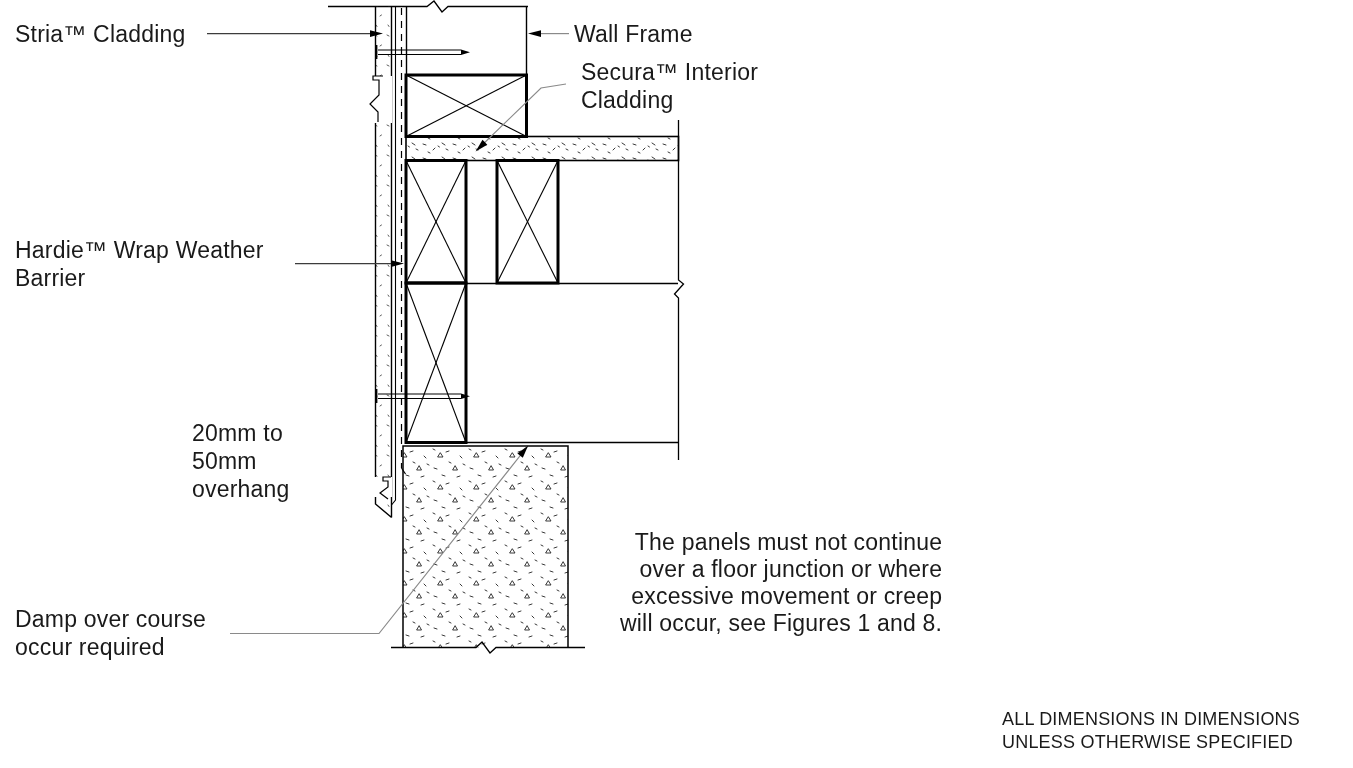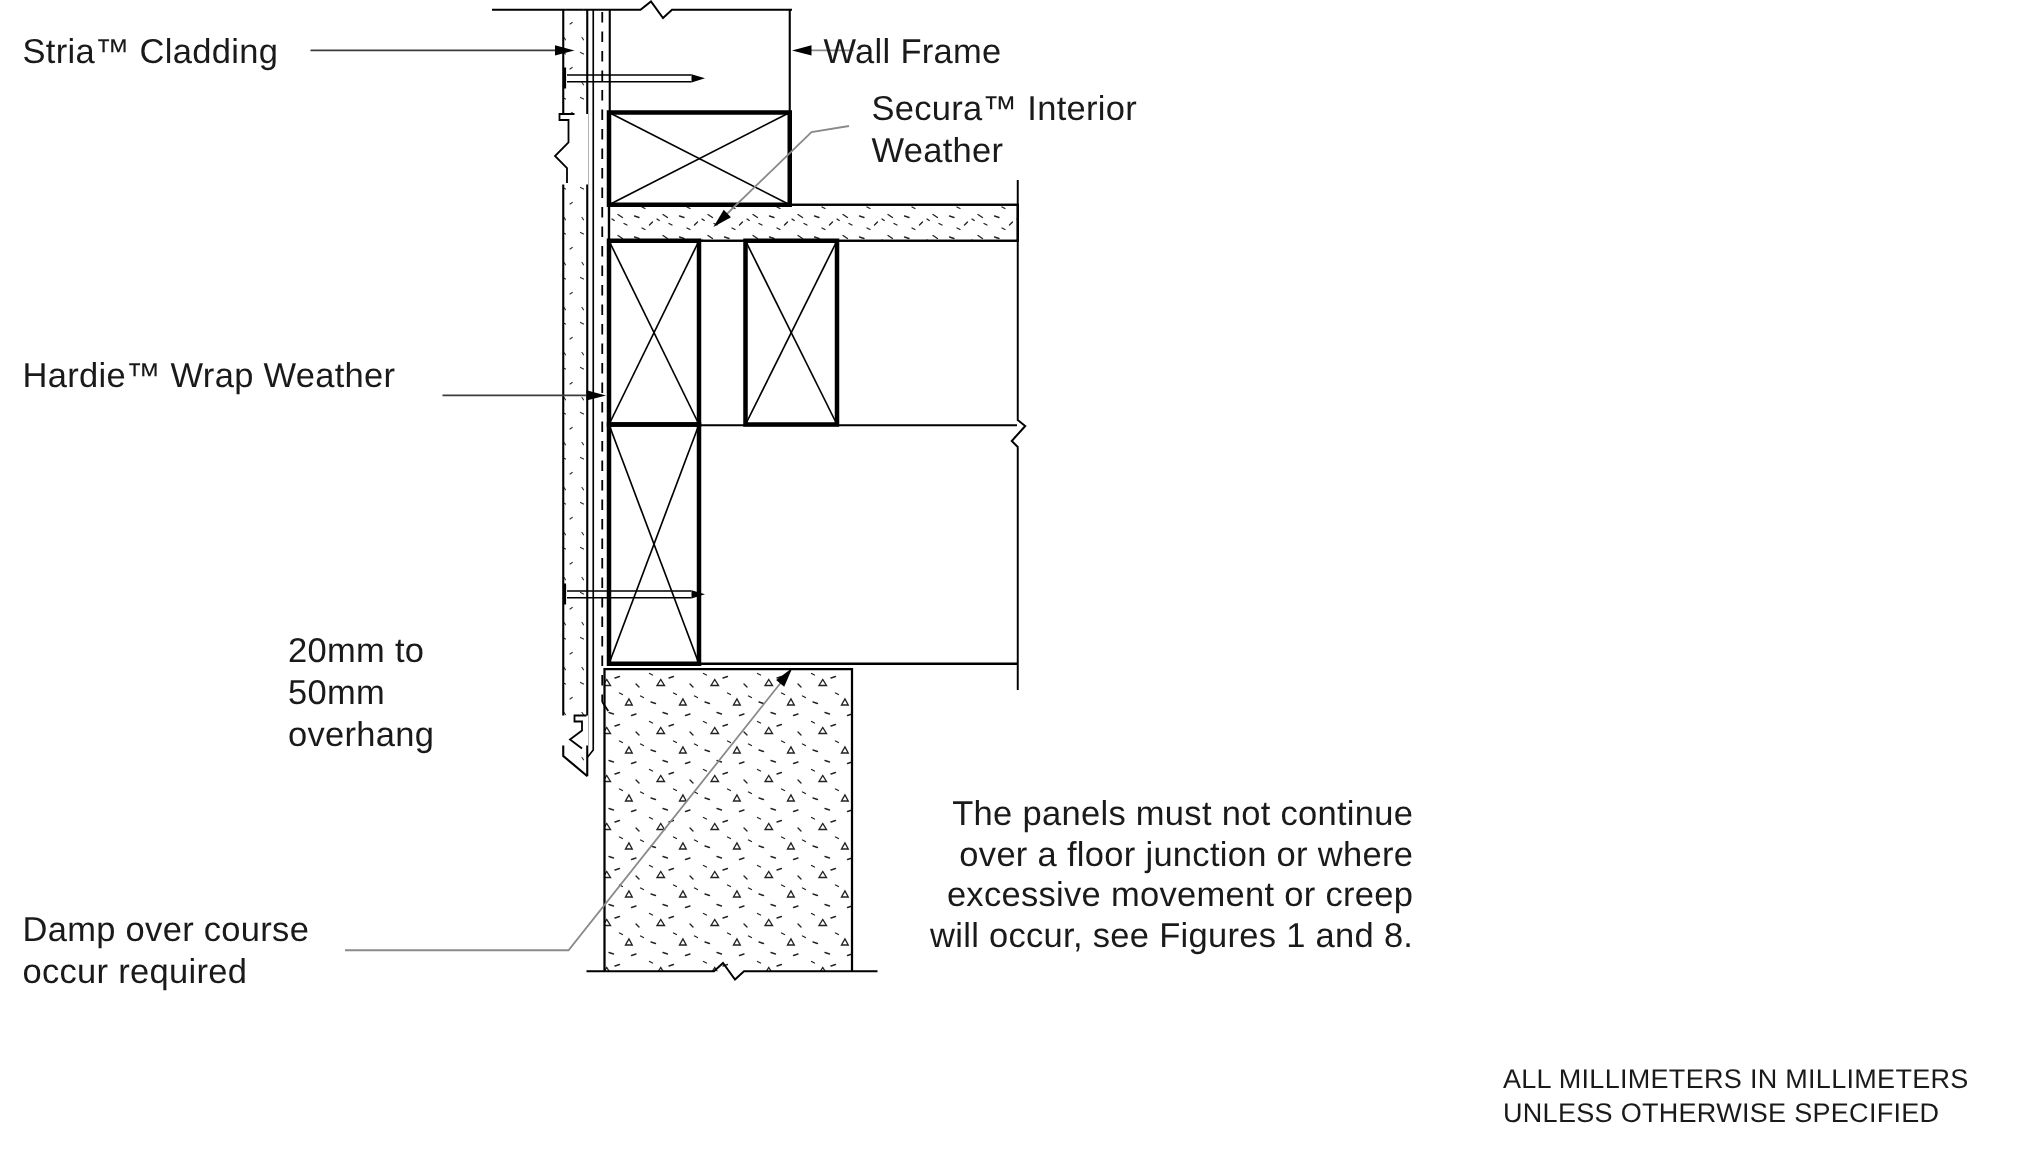--- a/index.html
+++ b/index.html
@@ -157,31 +157,32 @@
     <g>
       <polyline points="230,633.5 379,633.5 527,447" fill="none" stroke="#8a8a8a" stroke-width="1.2"></polyline>
       <polygon points="528.2,445.4 522.8,457.8 517.4,453.4" fill="#000"></polygon>
     </g>
   </svg>
 
   <div class="label" style="left:15px;top:20px">
     <div>Stria™ Cladding</div>
   </div>
 
-  <div class="label" style="left:549px;top:20px">
+  <div class="label" style="left:574px;top:20px">
     <div>Wall Frame</div>
   </div>
 
   <div class="label" style="left:581px;top:58px">
     <div>Secura™ Interior</div>
-    <div>Weather</div>
+    <div>Cladding</div>
   </div>
 
   <div class="label" style="left:15px;top:236px">
     <div>Hardie™ Wrap Weather</div>
+    <div>Barrier</div>
   </div>
 
   <div class="label" style="left:192px;top:419px">
     <div>20mm to</div>
     <div>50mm</div>
     <div>overhang</div>
   </div>
 
   <div class="label" style="left:15px;top:605px">
     <div>Damp over course</div>
@@ -189,17 +190,17 @@
   </div>
 
   <div class="label note" style="left:620px;top:529px">
     <div>The panels must not continue</div>
     <div>over a floor junction or where</div>
     <div>excessive movement or creep</div>
     <div>will occur, see Figures 1 and 8.</div>
   </div>
 
   <div class="label dims" style="left:1002px;top:708px">
-    <div>ALL MILLIMETERS IN MILLIMETERS</div>
+    <div>ALL DIMENSIONS IN DIMENSIONS</div>
     <div>UNLESS OTHERWISE SPECIFIED</div>
   </div>
 
 </div>
 
 </body></html>

